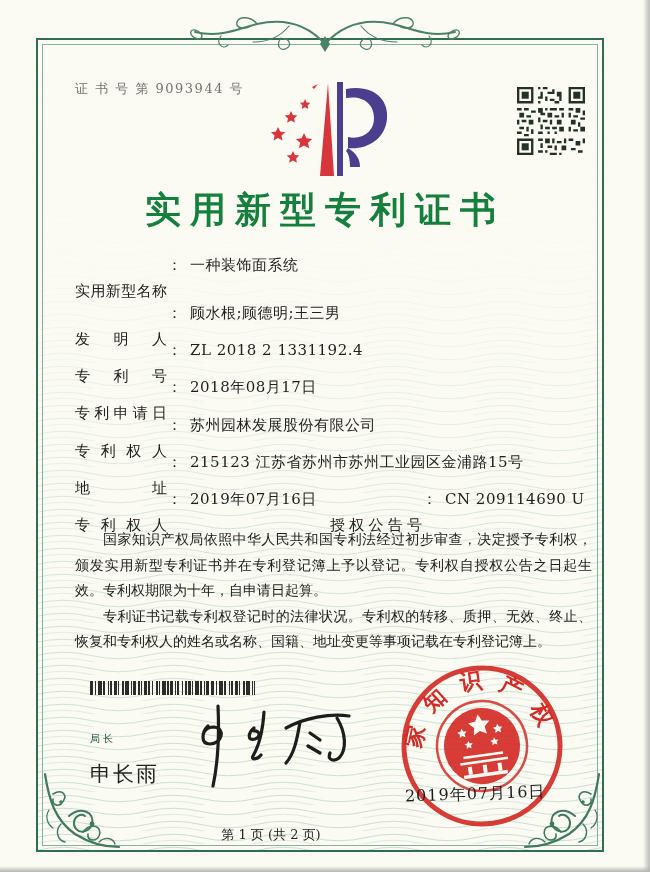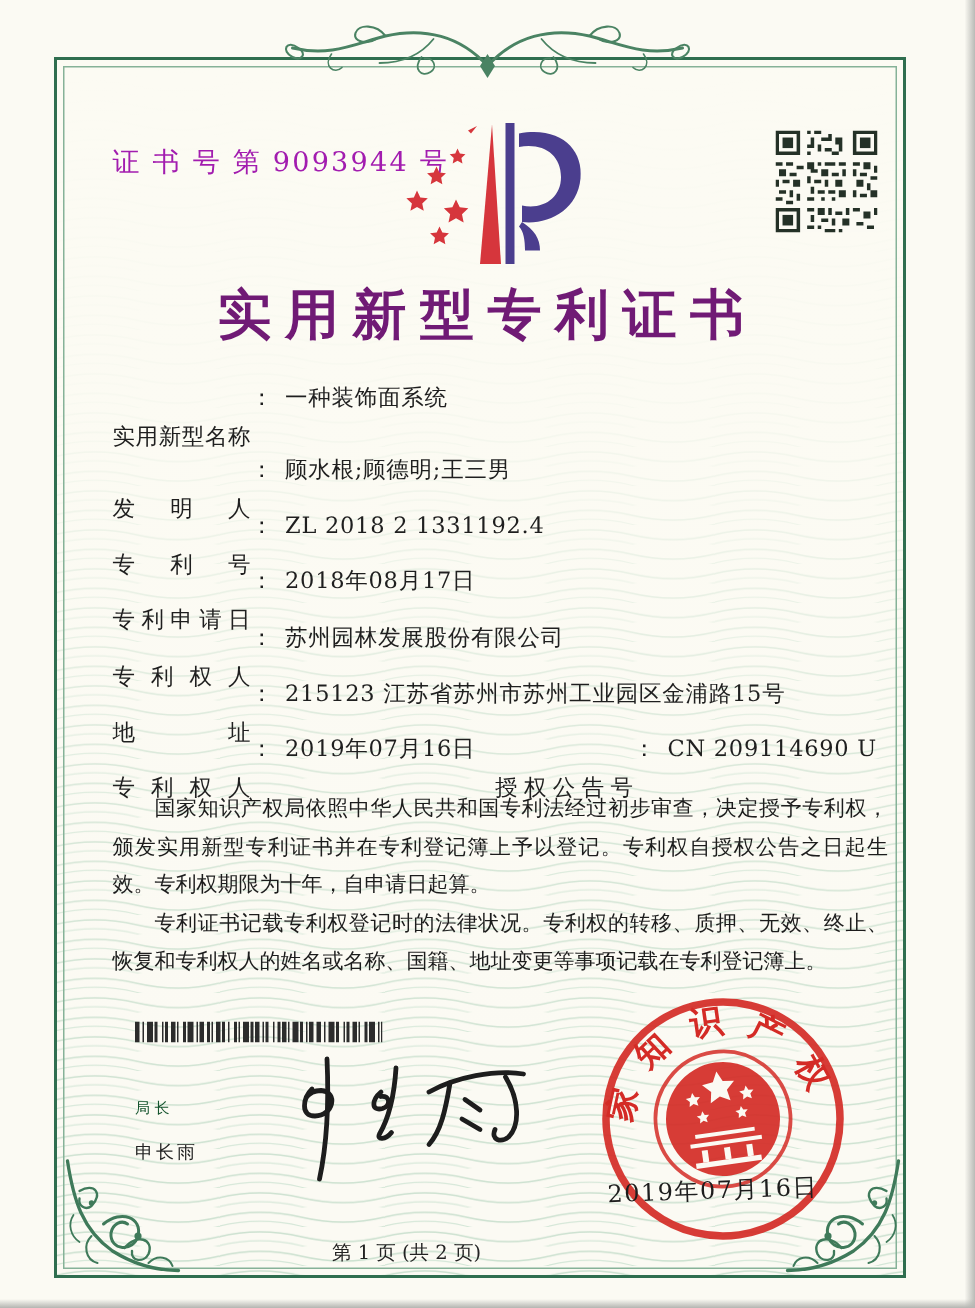--- a/index.html
+++ b/index.html
@@ -9,34 +9,34 @@
     background:linear-gradient(90deg,rgba(0,0,0,0),#b9bab6);}
   .scan-edge-b{position:absolute;left:0;bottom:0;width:100%;height:6px;
     background:linear-gradient(180deg,rgba(0,0,0,0),#b4b5b1);}
   .pattern-svg{position:absolute;left:36px;top:38px;width:568px;height:814px;}
   .fade{position:absolute;left:36px;top:38px;width:568px;height:814px;
     background:linear-gradient(180deg,rgba(252,251,243,1) 0%,rgba(252,251,243,.9) 28%,rgba(252,251,243,.25) 60%,rgba(252,251,243,0) 100%);}
   .border-outer{position:absolute;left:36px;top:38px;width:568px;height:814px;
     border:2.5px solid #2f6e4f;box-sizing:border-box;}
   .border-inner{position:absolute;left:4px;top:4px;right:4px;bottom:4px;
     border:1px solid #86b298;}
-  .cert-no{position:absolute;left:75px;top:80px;font-size:18px;letter-spacing:1.5px;color:#a21caf;margin-top:16px;}
+  .cert-no{position:absolute;left:75px;top:80px;font-size:13px;letter-spacing:1.5px;color:#737373;}
   .title{position:absolute;left:0;width:650px;top:186px;text-align:center;font-size:36px;
-    font-weight:bold;letter-spacing:9px;color:#701a75;}
+    font-weight:bold;letter-spacing:9px;color:#15803d;}
   .frow{position:absolute;left:75px;right:55px;font-size:15px;color:#1f1f1f;white-space:nowrap;}
   .flabel{display:inline-block;width:92px;text-align:justify;text-align-last:justify;vertical-align:top;margin-top:26px;}
   .colon{display:inline-block;margin-right:8px;}
   .fvalue{letter-spacing:.5px;}
   .pair2{position:absolute;left:255px;top:0;}
   .paras{position:absolute;left:75px;right:58px;top:527px;font-size:14px;line-height:1.83;
     color:#1c1c1c;text-align:justify;}
   .paras p{margin:0;text-indent:2em;}
   .barcode{position:absolute;left:90px;top:681px;}
   .signer-title{position:absolute;left:90px;top:732px;font-size:10px;color:#14532d;letter-spacing:3px;}
-  .signer-name{position:absolute;left:90px;top:760px;font-size:12px;color:#222;letter-spacing:2px;}
+  .signer-name{position:absolute;left:90px;top:760px;font-size:21px;color:#222;letter-spacing:2px;}
   .signature{position:absolute;left:196px;top:700px;}
   .seal{position:absolute;left:398px;top:662px;}
   .seal-date{position:absolute;left:405px;top:784px;font-size:16px;color:#1d1d1d;
     transform:rotate(-2deg);letter-spacing:1px;}
   .footer{position:absolute;left:0;width:542px;top:826px;text-align:center;font-size:13px;color:#222;}
   .ornament-top{position:absolute;left:185px;top:12px;}
   .corner-bl{position:absolute;left:39px;top:772px;}
   .corner-br{position:absolute;left:523px;top:772px;transform:scaleX(-1);}
   .logo{position:absolute;left:260px;top:75px;}
   .qr{position:absolute;left:517px;top:87px;}

